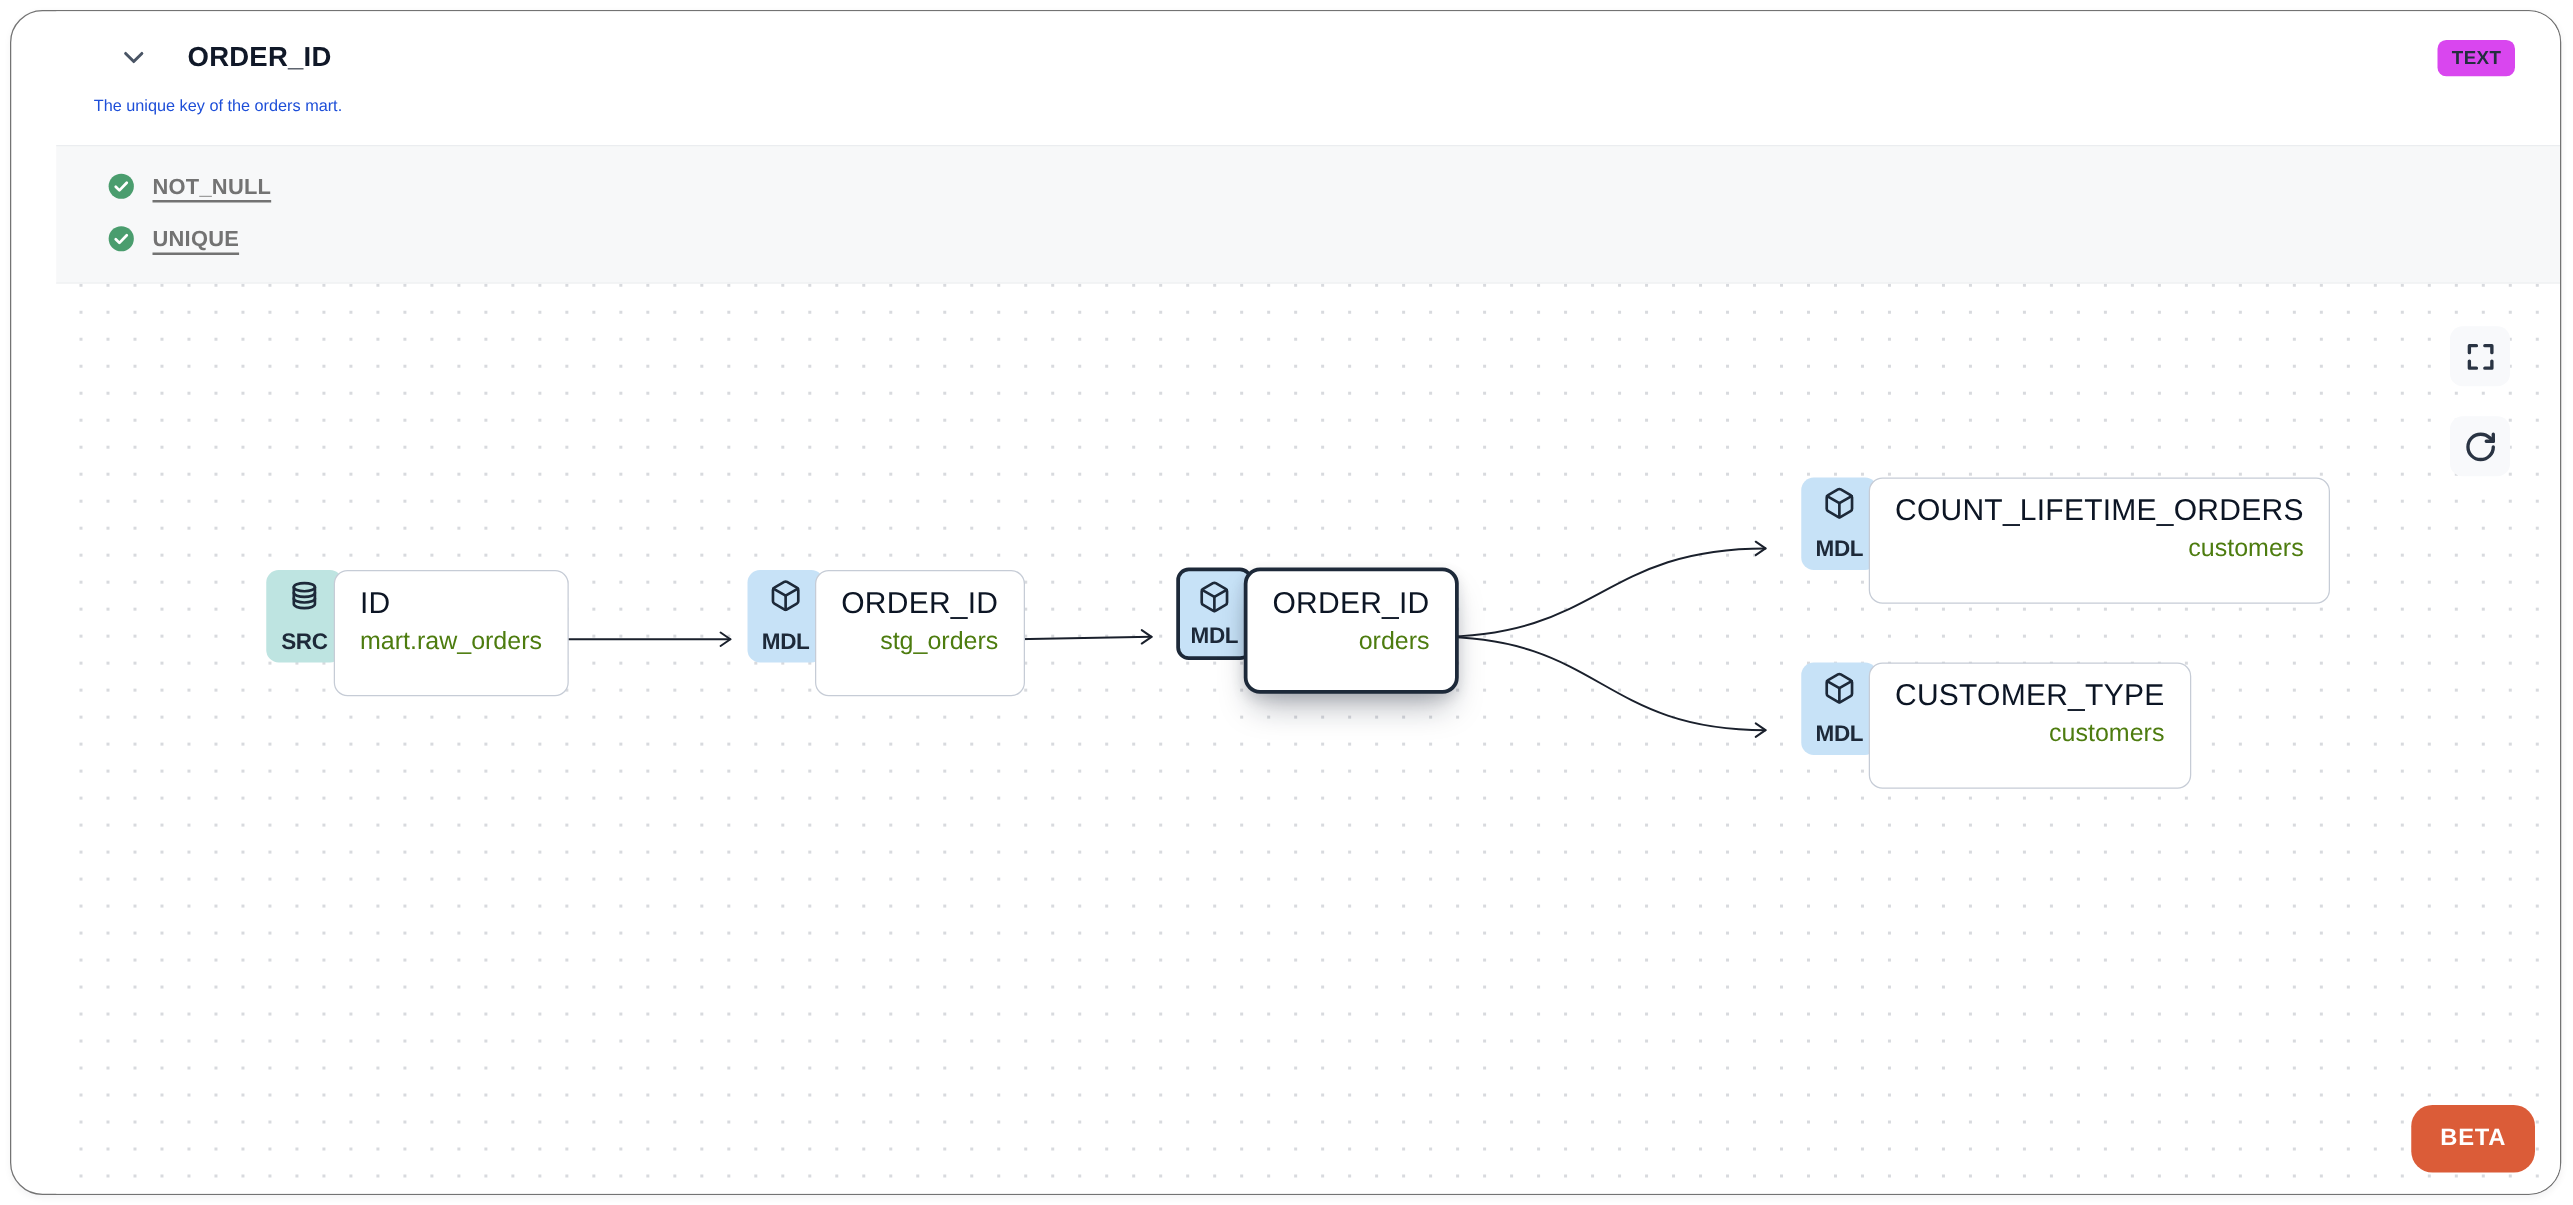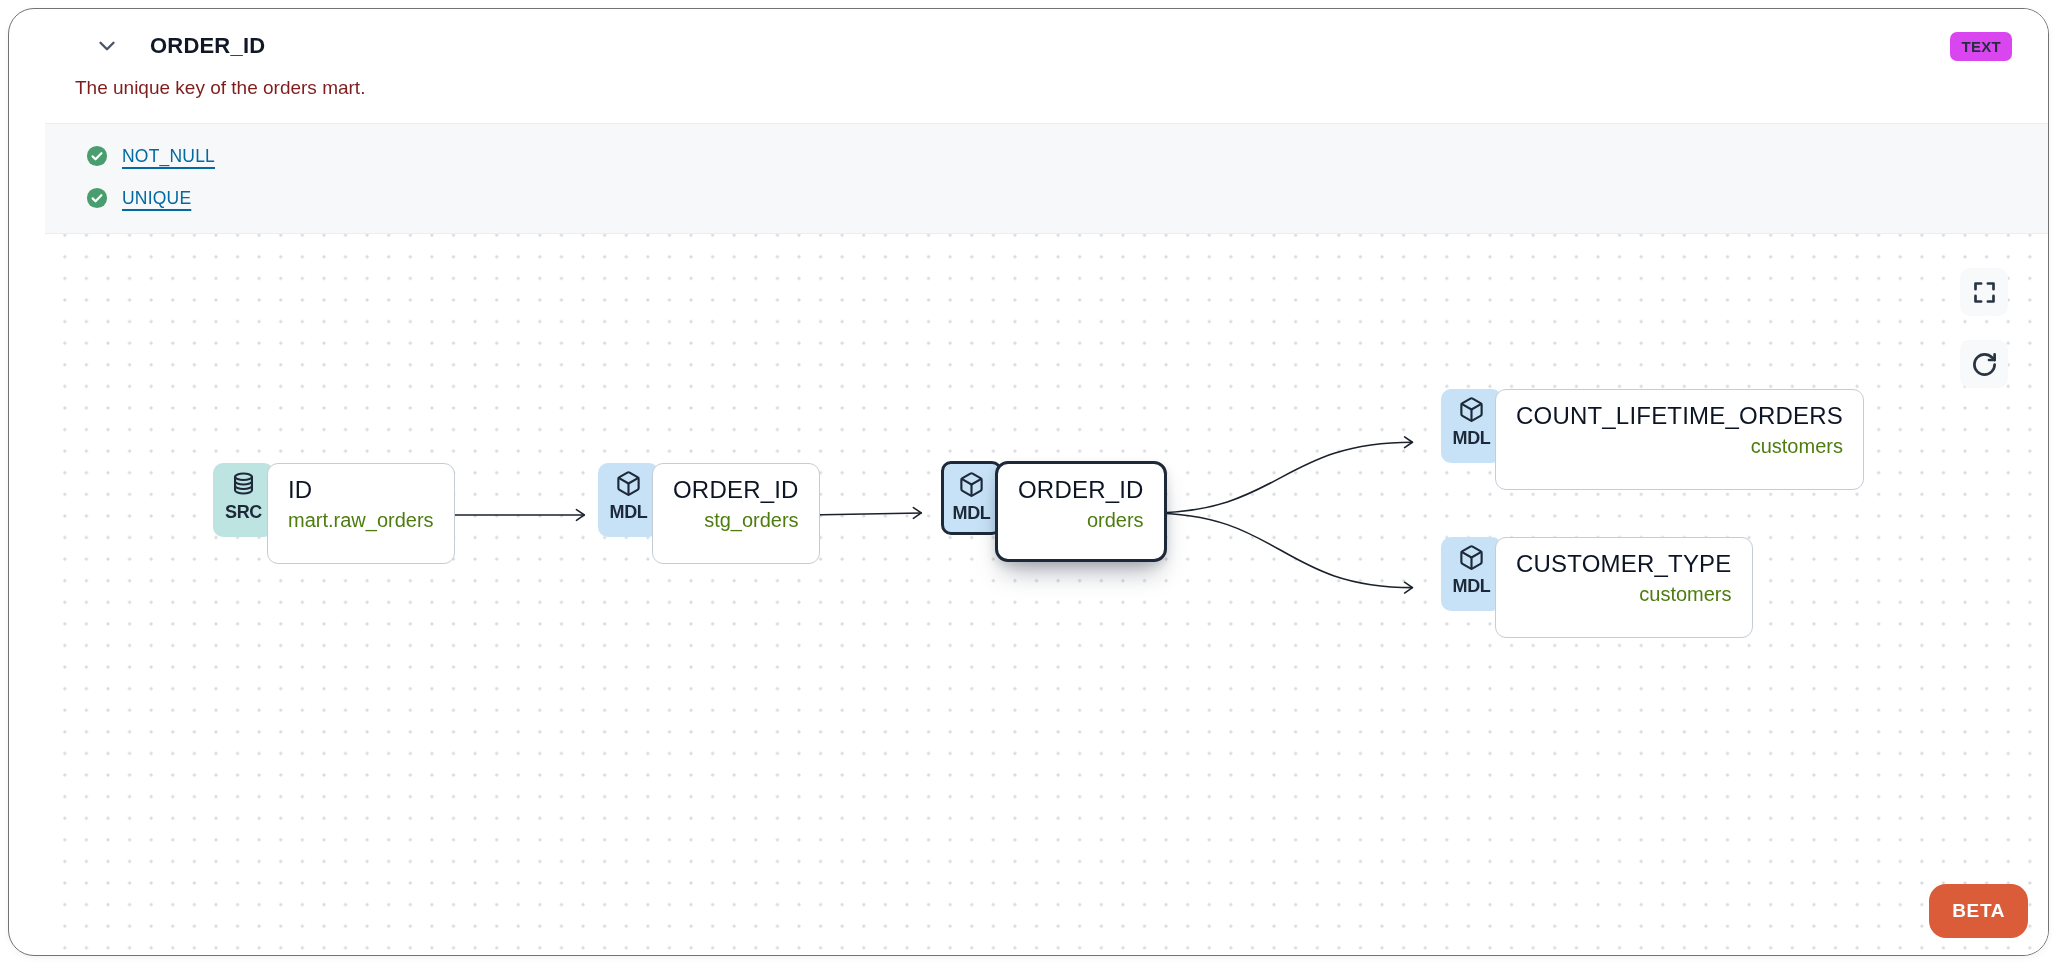--- a/index.html
+++ b/index.html
@@ -14,41 +14,41 @@
 
   
   .hdr { padding:22px 36px 0 47px; background:#fff; }
   .hdr-row { display:flex; align-items:center; }
   .chev-btn { width:30px; height:30px; border:none; background:transparent; cursor:pointer;
               display:flex; align-items:center; justify-content:center; color:#4a5565; }
   .chev-btn svg { width:26px; height:26px; }
   .col-title { margin-left:28px; font-size:22px; font-weight:700; color:#101828; letter-spacing:.2px; }
   .type-badge { margin-left:auto; background:#d946ef; color:#232e3e; font-size:15px; font-weight:700;
                 padding:6px 11px; border-radius:7px; letter-spacing:.3px; }
-  .col-desc { margin:16px 0 24px -17px; font-size:19px; color:#7f1d1d; }
+  .col-desc { margin:16px 0 24px -17px; font-size:13px; color:#1d4ed8; }
 
   
   .tests { background:#f7f8f9; border-top:1px solid #ebedf0; border-bottom:1px solid #ebedf0;
            padding:21px 36px 24px 41px; display:flex; flex-direction:column; gap:20px; }
   .test-row { display:flex; align-items:center; gap:14px; }
   .test-check { width:22px; height:22px; flex:none; }
-  .test-link { font-size:17.5px; font-weight:400; color:#0369a1; text-decoration:underline;
+  .test-link { font-size:17.5px; font-weight:700; color:#737373; text-decoration:underline;
                text-underline-offset:5px; text-decoration-thickness:1.5px; letter-spacing:.2px; }
 
   
   .canvas { position:relative; flex:1; background-color:#fff; overflow:hidden;
     background-image:radial-gradient(circle, #d8dade 1.5px, transparent 1.6px);
     background-size:21.6px 21.6px; background-position:9px 12px; }
   #edges-svg { position:absolute; inset:0; width:100%; height:100%; pointer-events:none; }
   #edges-svg path { stroke:#1a202c; stroke-width:1.6; fill:none; stroke-linecap:round; stroke-linejoin:round; }
 
   
   .node { position:absolute; display:flex; align-items:flex-start; cursor:pointer; }
   .node-badge { width:61px; min-height:74px; border-radius:10px; margin-right:-7px; flex:none;
-    display:flex; flex-direction:column; align-items:center; justify-content:flex-start; gap:1px;
+    display:flex; flex-direction:column; align-items:center; justify-content:space-between; gap:1px;
     padding:7px 0 6px; color:#1d2939; }
   .node-badge svg { width:27px; height:27px; }
   .badge-label { font-size:18px; font-weight:700; letter-spacing:-.3px; }
   .node-card { position:relative; background:#fff; border:1.5px solid #c6ccd6; border-radius:11px;
     padding:12px 20px 14px; min-height:101px; white-space:nowrap; }
   .node-title { font-size:24px; font-weight:500; color:#0c1524; letter-spacing:.2px; }
   .node-sub { font-size:20px; color:#4d7c0f; margin-top:5px;text-align:right; }
   .node.selected .node-card { border:3px solid #1d2939; border-radius:13px;
     box-shadow:0 16px 26px -8px rgba(15,23,42,.35), 0 4px 10px rgba(15,23,42,.12); }
   .node.selected .node-badge { border:3px solid #1d2939; }

